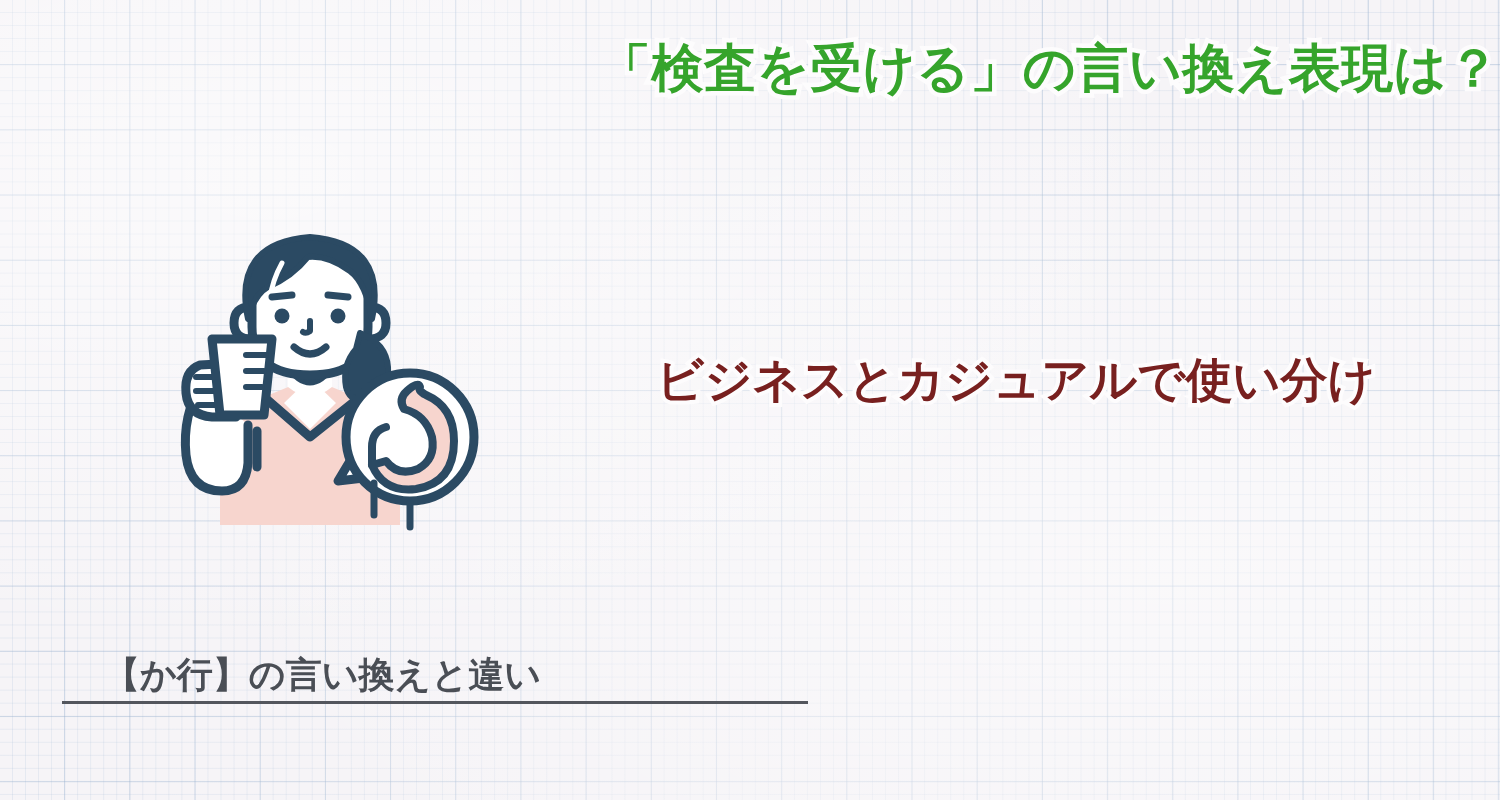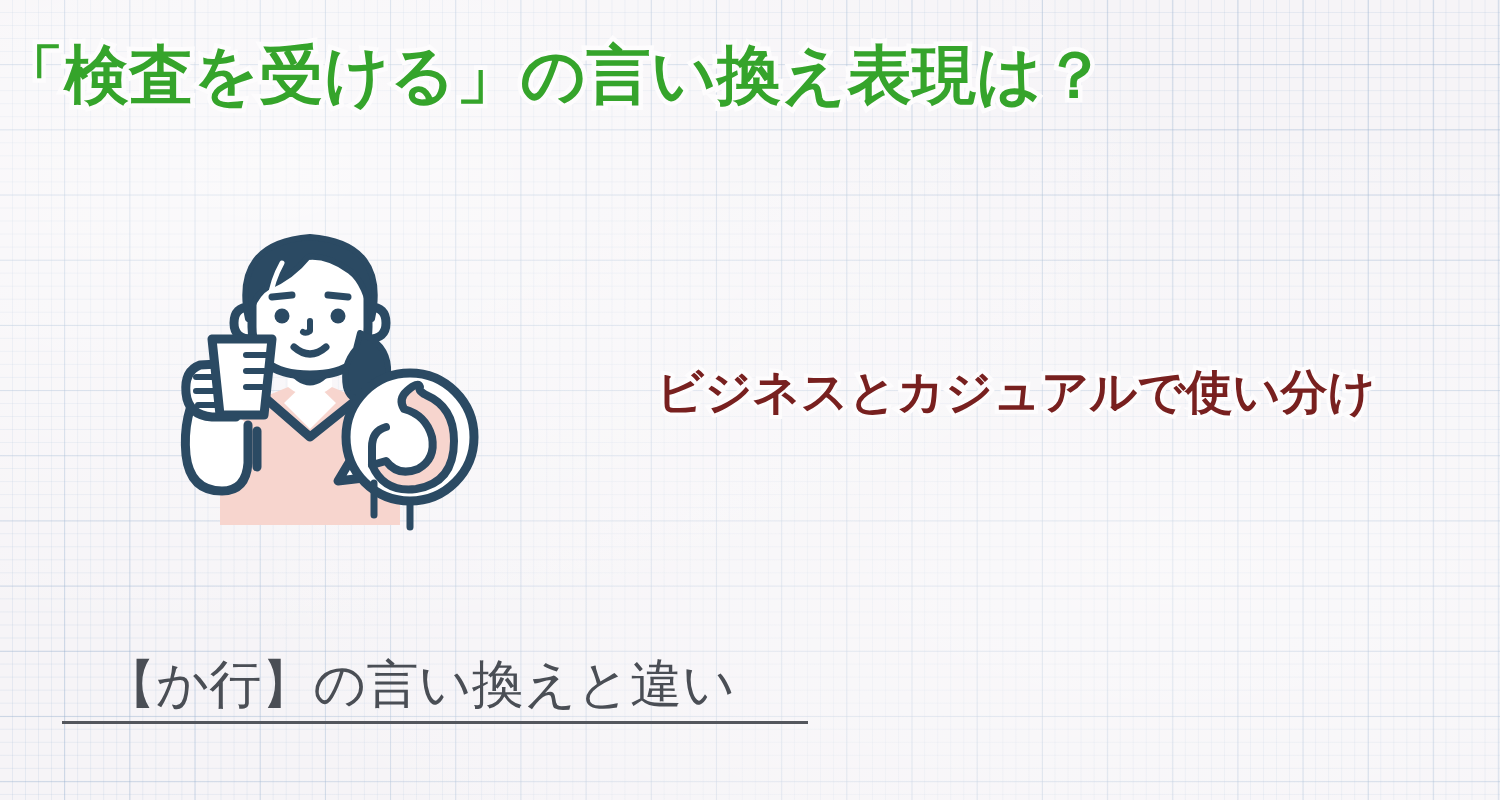--- a/index.html
+++ b/index.html
@@ -35,22 +35,22 @@
       radial-gradient(ellipse at 78% 70%, rgba(255,255,255,0.45), rgba(255,255,255,0) 60%),
       radial-gradient(ellipse at 50% 100%, rgba(246,244,247,0.5), rgba(255,255,255,0) 60%);
     pointer-events: none;
   }
 
   .headline {
     position: absolute;
     left: 0;
     right: 0;
     top: 40px;
-    text-align: left;
-    font-size: 64px;
+    text-align: right;
+    font-size: 52px;
     font-weight: bold;
     letter-spacing: 0.5px;
     line-height: 1.1;
     color: #35a42b;
     -webkit-text-stroke: 9px #fdfcfd;
     paint-order: stroke fill;
     white-space: nowrap;
   }
 
   .subcopy {
@@ -59,33 +59,32 @@
     top: 345px;
     width: 912px;
     text-align: center;
     font-size: 47px;
     font-weight: bold;
     line-height: 1.48;
     color: #78201f;
     -webkit-text-stroke: 8px #fdfcfd;
     paint-order: stroke fill;
     white-space: nowrap;
-    margin-top: 12px;
   }
   .subcopy .line { display: block; }
 
   .footer-wrap {
     position: absolute;
     left: 62px;
     top: 652px;
     width: 746px;
   }
   .footer-text {
-    font-size: 52px;
-    font-weight: normal;
+    font-size: 36px;
+    font-weight: bold;
     color: #4a4e55;
     line-height: 1.25;
     padding-left: 42px;
     white-space: nowrap;
   }
   .footer-rule {
     margin-top: 4px;
     width: 746px;
     height: 3px;
     background: #53565d;

